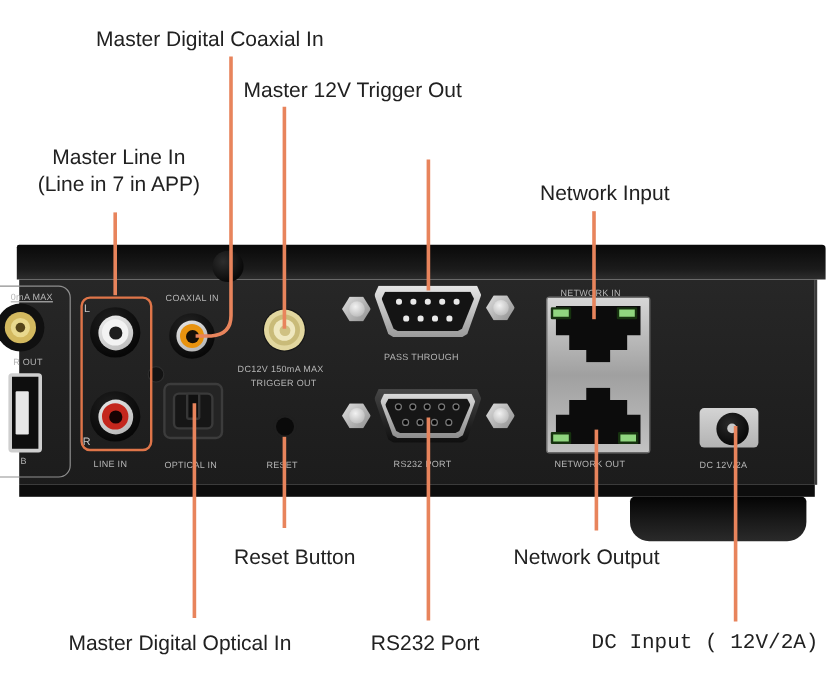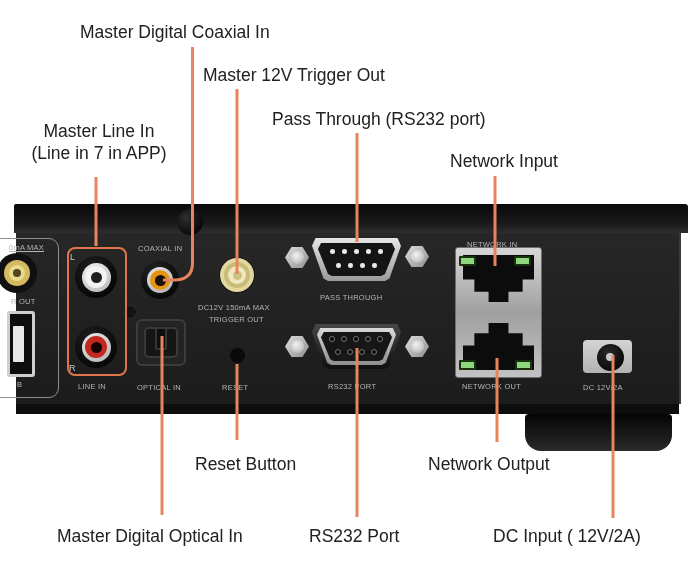--- a/index.html
+++ b/index.html
@@ -167,25 +167,24 @@
     <path d="M495 176 L495 266"></path>
     <path d="M162 336 L162 515"></path>
     <path d="M237 364 L237 440"></path>
     <path d="M357 348 L357 517"></path>
     <path d="M497 358 L497 442"></path>
     <path d="M613 355 L613 518"></path>
   </svg>
 
   <div class="callout" style="left:80px;top:21px;">Master Digital Coaxial In</div>
   <div class="callout" style="left:203px;top:64px;text-align:right;">Master 12V Trigger Out</div>
-  <div class="callout" style="left:272px;top:108px;">Pass Through (RS232 port)</div>
   <div class="callout center" style="left:20px;top:120px;width:158px;">
     <div>Master Line In</div>
     <div>(Line in 7 in APP)</div>
   </div>
   <div class="callout" style="left:450px;top:150px;text-align:center;">Network Input</div>
   <div class="callout" style="left:195px;top:453px;">Reset Button</div>
   <div class="callout" style="left:428px;top:453px;">Network Output</div>
   <div class="callout" style="left:57px;top:525px;">Master Digital Optical In</div>
   <div class="callout" style="left:309px;top:525px;">RS232 Port</div>
-  <div class="callout" style="left:493px;top:525px;">DC Input ( 12V/2A)</div>
+  <div class="callout" style="left:493px;top:525px;font-family:Liberation Mono, monospace;">DC Input ( 12V/2A)</div>
 
 </div>
 
 </body></html>

